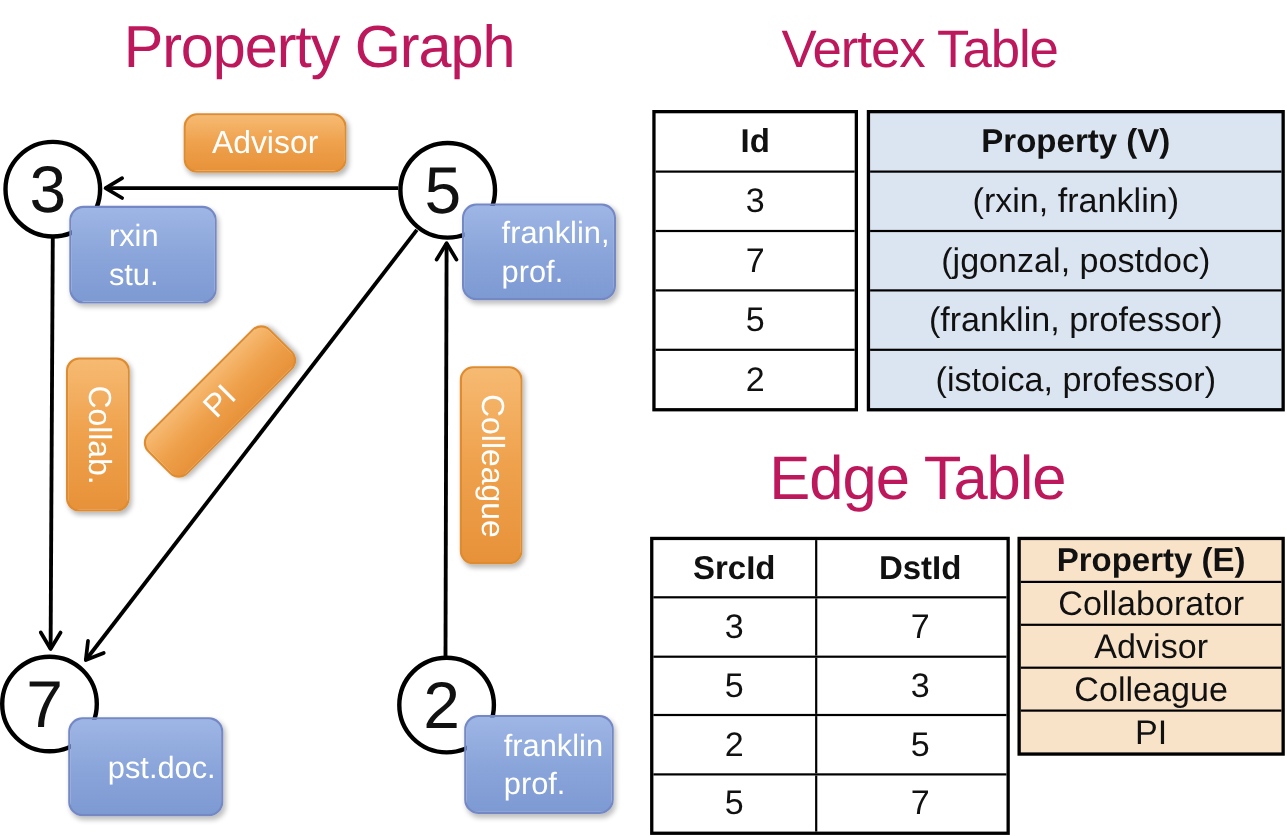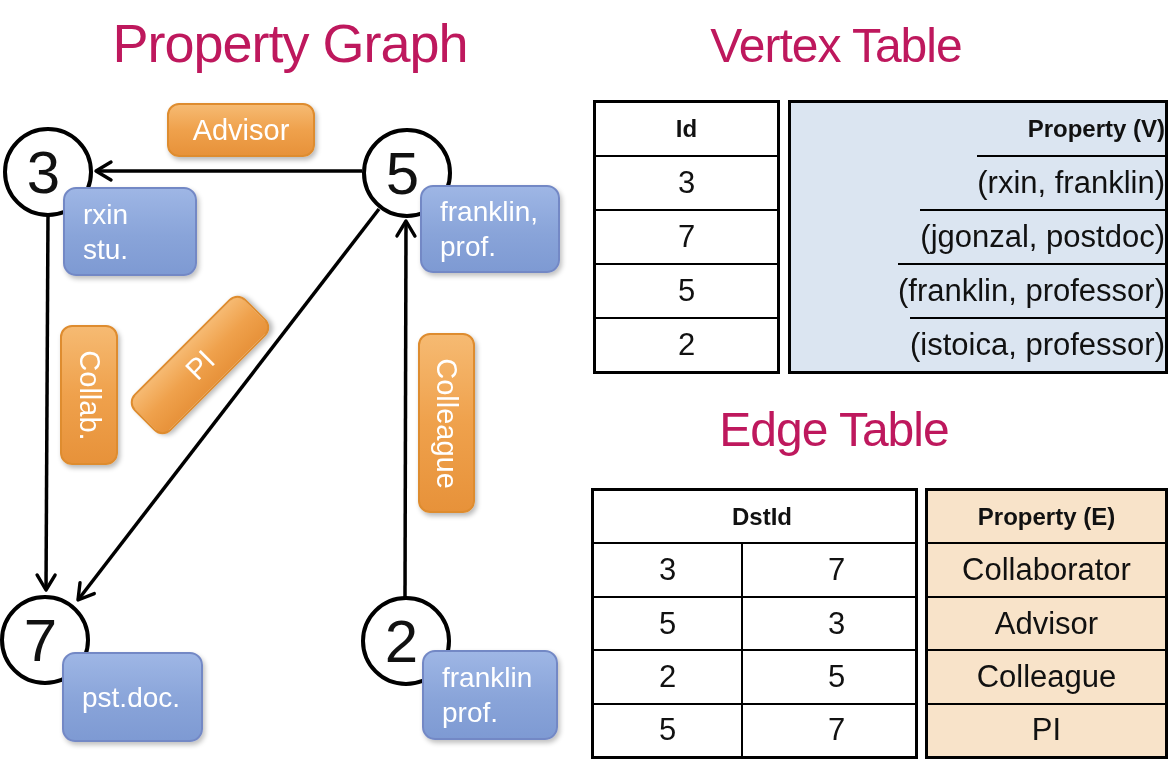--- a/index.html
+++ b/index.html
@@ -3,21 +3,21 @@
 <meta charset="utf-8">
 <style>
   html,body { margin:0; padding:0; background:#ffffff; }
   #stage {
     position:relative; width:1170px; height:760px; background:#ffffff;
     font-family:"Liberation Sans", sans-serif; overflow:hidden; color:#111;
   }
   .title { position:absolute; text-align:center; letter-spacing:-1px; color:#be185d; }
   #t-graph  { left:0px;   top:12px;  width:580px; font-size:54px; }
   #t-vertex { left:586px; top:18px;  width:500px; font-size:48px; }
-  #t-edge   { left:584px; top:402px; width:500px; font-size:48px; }
+  #t-edge   { left:584px; top:402px; width:500px; font-size:56px; }
 
   
   .node {
     position:absolute; width:90px; height:90px; box-sizing:border-box;
     border:4px solid #000; border-radius:50%; background:#fff;
     display:flex; align-items:center; justify-content:center;
     font-size:60px; color:#111;
   }
   .node .num { margin-left:-9px; }
   #n3 { left:3px;   top:127px; }
@@ -25,21 +25,21 @@
   #n7 { left:0px;   top:595px; }
   #n2 { left:361px; top:596px; }
 
   
   .pbox {
     position:absolute; box-sizing:border-box; border-radius:13px;
     border:2px solid #7388C5;
     background:linear-gradient(180deg,#9EB6E5 0%,#89A4D9 55%,#7E9AD3 100%);
     color:#fff; font-size:28px; line-height:35px;
     display:flex; flex-direction:column; justify-content:center;
-    padding-left:18px; box-shadow:2px 3px 5px rgba(0,0,0,0.25);
+    padding-left:34px; box-shadow:2px 3px 5px rgba(0,0,0,0.25);
   }
   #b-rxin     { left:63px;  top:187px; width:134px; height:89px; }
   #b-franklin { left:420px; top:185px; width:140px; height:88px; }
   #b-jgonzal  { left:62px;  top:652px; width:141px; height:90px; }
   #b-istoica  { left:422px; top:650px; width:136px; height:90px; }
 
   
   .ebox {
     position:absolute; box-sizing:border-box; border-radius:12px;
     border:2px solid #DE8C2F;
@@ -58,28 +58,28 @@
   .tbl {
     position:absolute; box-sizing:border-box; border:3px solid #000;
     display:flex; flex-direction:column; background:#fff;
   }
   .tbl .row {
     flex:1; display:flex; align-items:stretch; justify-content:center;
     font-size:31px; border-top:2px solid #000;
   }
   .tbl .row:first-child { border-top:none; }
   .tbl .cell { display:flex; align-items:center; justify-content:center; }
-  .tbl .hdr  { font-weight:bold; font-size:24px; }
+  .tbl .hdr  { font-weight:bold; font-size:30px; }
   .tbl .single { flex:1; }
   #vt-id   { left:593px; top:100px; width:187px; height:274px; }
-  #vt-prop { left:788px; top:100px; width:380px; height:274px; background:#DBE5F1;align-items:flex-end; }
+  #vt-prop { left:788px; top:100px; width:380px; height:274px; background:#DBE5F1; }
   #et-ids  { left:591px; top:488px; width:327px; height:271px; }
   #et-ids .c1 { width:147px; border-right:2px solid #000; }
   #et-ids .c2 { flex:1;padding-left:15px; }
-  #et-prop { left:925px; top:488px; width:243px; height:271px; background:#F8E3C9; }
+  #et-prop { left:925px; top:488px; width:243px; height:199px; background:#F8E3C9; }
 </style>
 </head>
 <body>
 
 <div id="stage">
 
   <div class="title" id="t-graph">Property Graph</div>
   <div class="title" id="t-vertex">Vertex Table</div>
   <div class="title" id="t-edge">Edge Table</div>
 
@@ -168,20 +168,21 @@
     <div class="row">
         <div class="cell single">(franklin, professor)</div>
       </div>
     <div class="row">
         <div class="cell single">(istoica, professor)</div>
       </div>
   </div>
 
   <div class="tbl" id="et-ids">
     <div class="row">
+      <div class="cell c1 hdr">SrcId</div>
       <div class="cell c2 hdr">DstId</div>
     </div>
     <div class="row">
       <div class="cell c1">3</div>
       <div class="cell c2">7</div>
     </div>
     <div class="row">
       <div class="cell c1">5</div>
       <div class="cell c2">3</div>
     </div>

